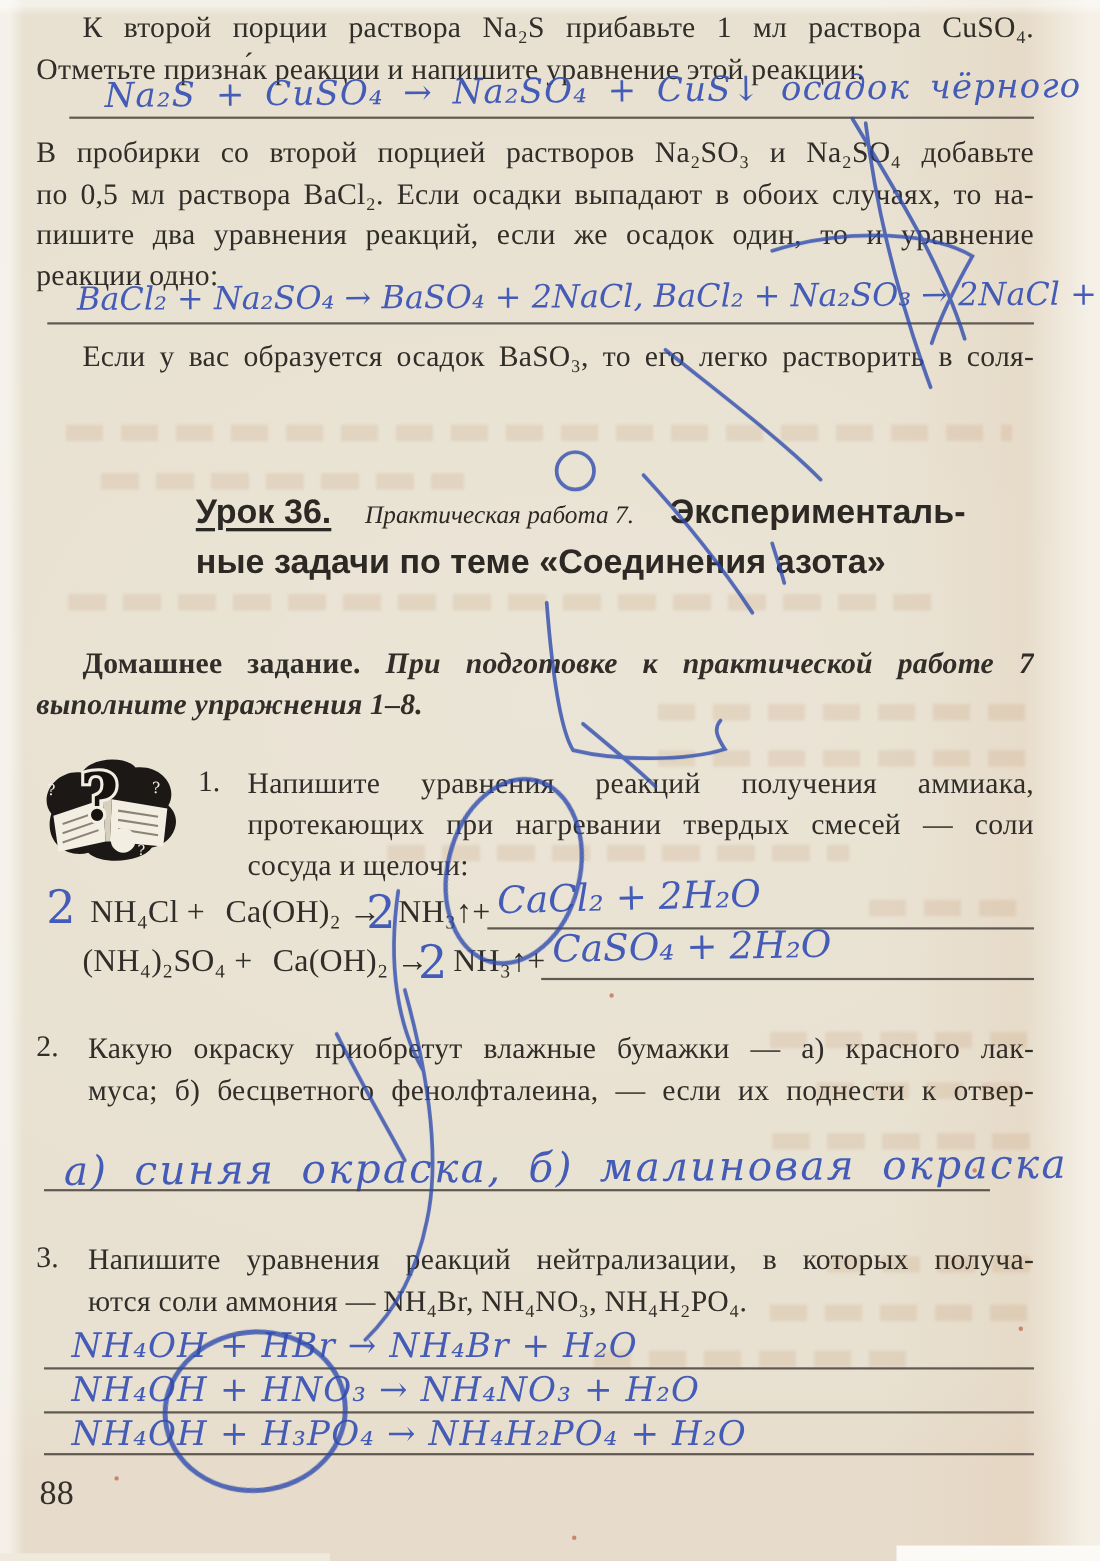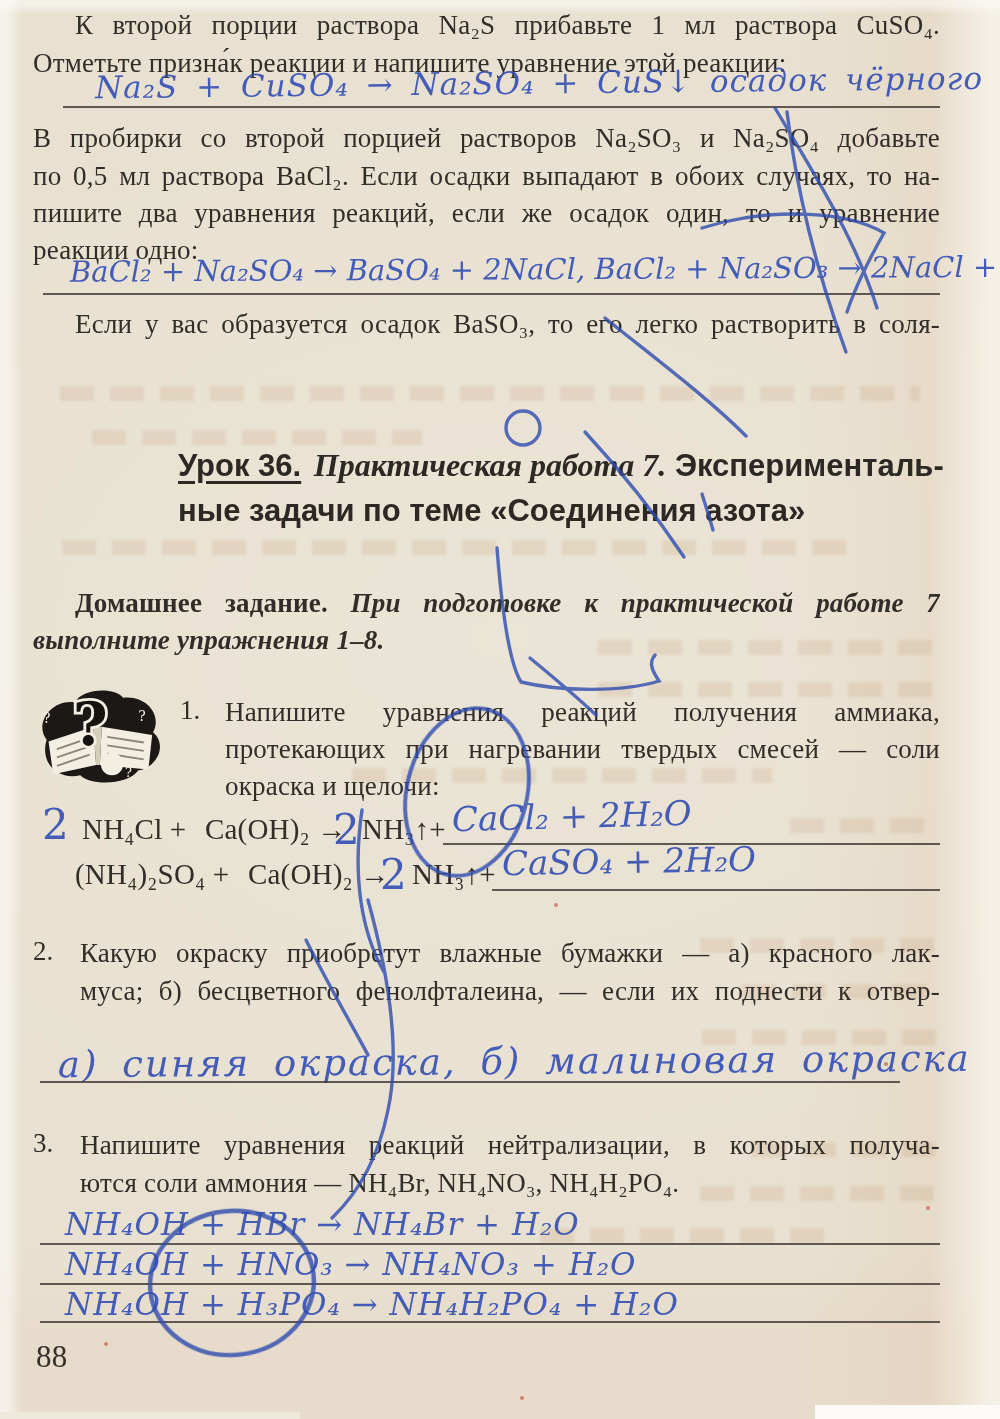--- a/index.html
+++ b/index.html
@@ -22,23 +22,23 @@
   .just{white-space:normal;text-align:justify;text-align-last:justify;overflow:hidden;height:34px;}
   .hw{position:absolute;font-family:"DejaVu Serif",serif;font-style:italic;color:#3751b5;
       white-space:nowrap;opacity:.92;}
   .rule{position:absolute;height:2px;background:#47413b;opacity:.85;}
   .ghost{position:absolute;height:15px;opacity:.55;filter:blur(1.4px);
       background:repeating-linear-gradient(90deg, rgba(178,118,68,.26) 0 34px, rgba(178,118,68,0) 34px 50px);}
   .speck{position:absolute;width:4px;height:4px;border-radius:50%;background:rgba(178,62,32,.55);}
   .lesson-line{position:absolute;left:178px;font-size:31px;line-height:38px;white-space:nowrap;
       font-family:"Liberation Sans","DejaVu Sans",sans-serif;font-weight:700;color:#2c2824;}
   .lesson-label{text-decoration:underline;text-underline-offset:5px;text-decoration-thickness:3px;
-      font-weight:700;margin-right:4px;}
+      font-weight:700;margin-right:22px;}
   .lesson-italic{font-family:"Liberation Serif","DejaVu Serif",serif;font-style:italic;
-      font-weight:700;margin-right:0;font-size:32px;}
+      font-weight:400;margin-right:24px;font-size:23px;}
   .hw-bold{font-weight:700;}
   .hw-bolditalic{font-weight:700;font-style:italic;}
   .exnum{position:absolute;font-size:27px;color:#312d28;}
   svg.overlay{position:absolute;left:0;top:0;pointer-events:none;}
 </style>
 </head>
 <body>
 
 <div id="page">
 
@@ -99,21 +99,21 @@
       <circle cx="90" cy="86" r="12" fill="#f2eee2"></circle>
       <text x="16" y="42" font-family="DejaVu Serif,serif" font-size="15" fill="#f2eee2">?</text>
       <text x="118" y="40" font-family="DejaVu Serif,serif" font-size="15" fill="#f2eee2">?</text>
       <text x="104" y="100" font-family="DejaVu Serif,serif" font-size="14" fill="#f2eee2">?</text>
     </svg>
   </div>
 
   <div class="exnum" style="left:180px;top:695px">1.</div>
   <div class="pl just" style="left:225px;top:695px;width:715px">Напишите уравнения реакций получения аммиака,</div>
   <div class="pl just" style="left:225px;top:732px;width:715px">протекающих при нагревании твердых смесей — соли</div>
-  <div class="pl" style="left:225px;top:769px">окраска и щелочи:</div>
+  <div class="pl" style="left:225px;top:769px">сосуда и щелочи:</div>
 
   <div class="hw" style="left:42px;top:800px;font-size:42px;font-style:normal">2</div>
   <div class="pl" style="left:82px;top:812px;font-size:29px">NH₄Cl +</div>
   <div class="pl" style="left:205px;top:812px;font-size:29px">Ca(OH)₂ →</div>
   <div class="hw" style="left:333px;top:805px;font-size:42px;font-style:normal">2</div>
   <div class="pl" style="left:362px;top:812px;font-size:29px">NH₃↑+</div>
   <div class="hw" style="left:452px;top:796px;font-size:34px;transform:rotate(-1.5deg)">CaCl₂ + 2H₂O</div>
   <div class="rule" style="left:443px;top:843px;width:497px"></div>
 
   <div class="pl" style="left:75px;top:857px;font-size:29px">(NH₄)₂SO₄ +</div>

